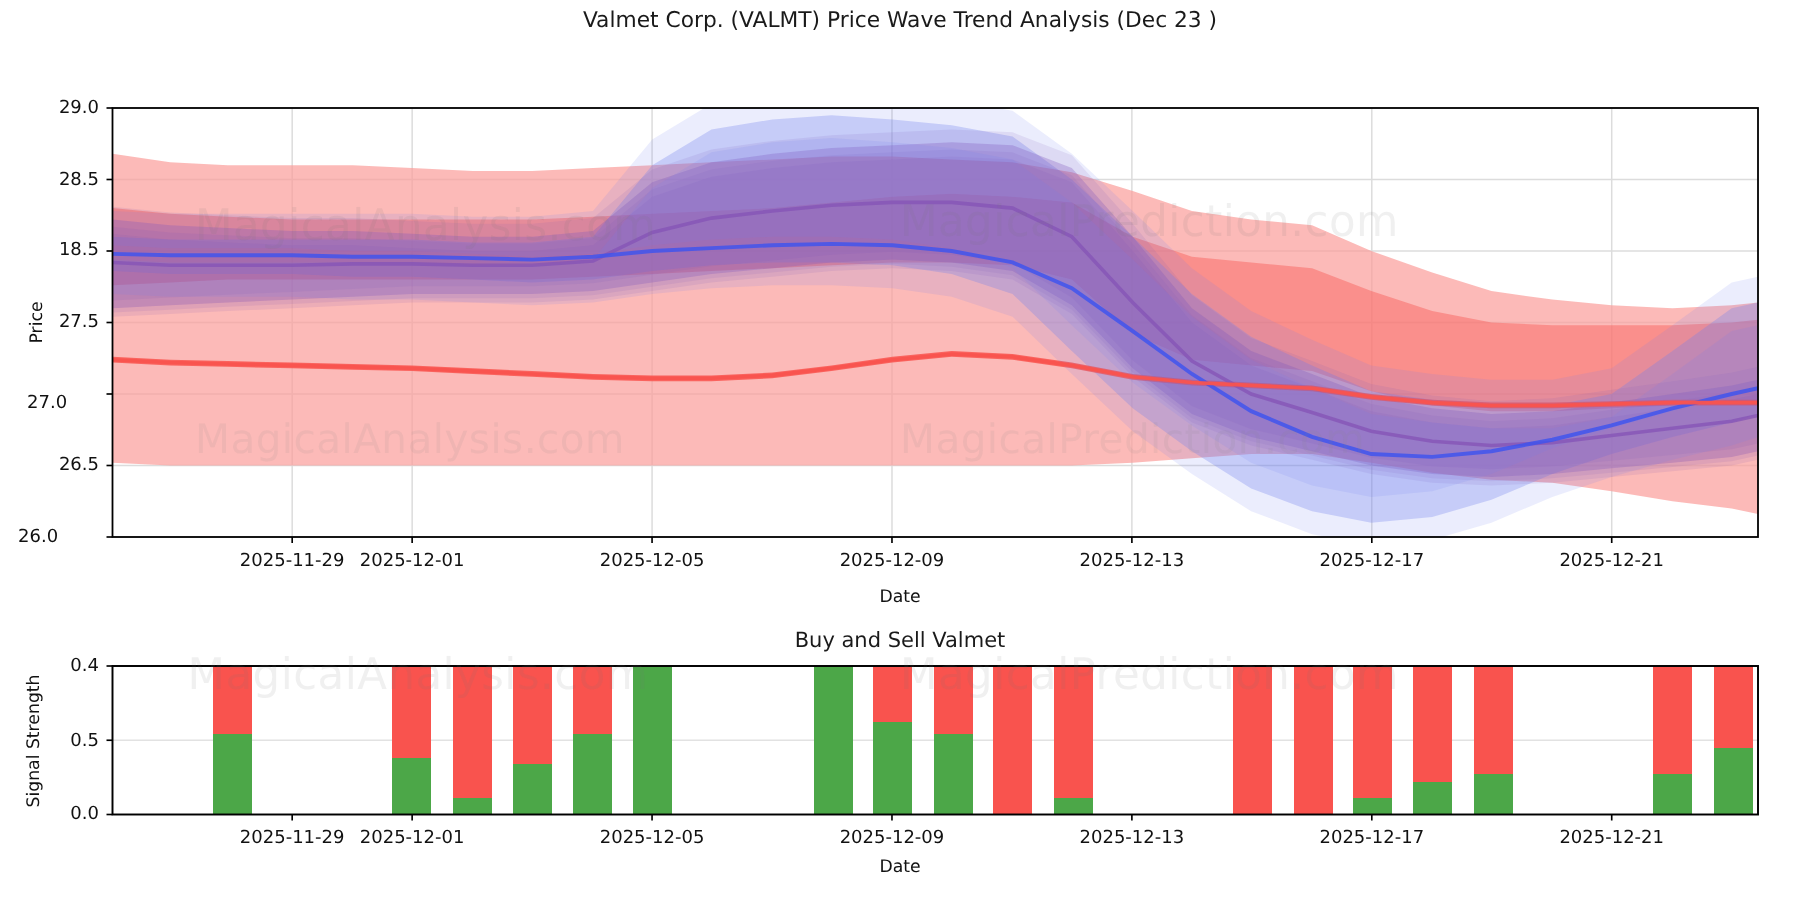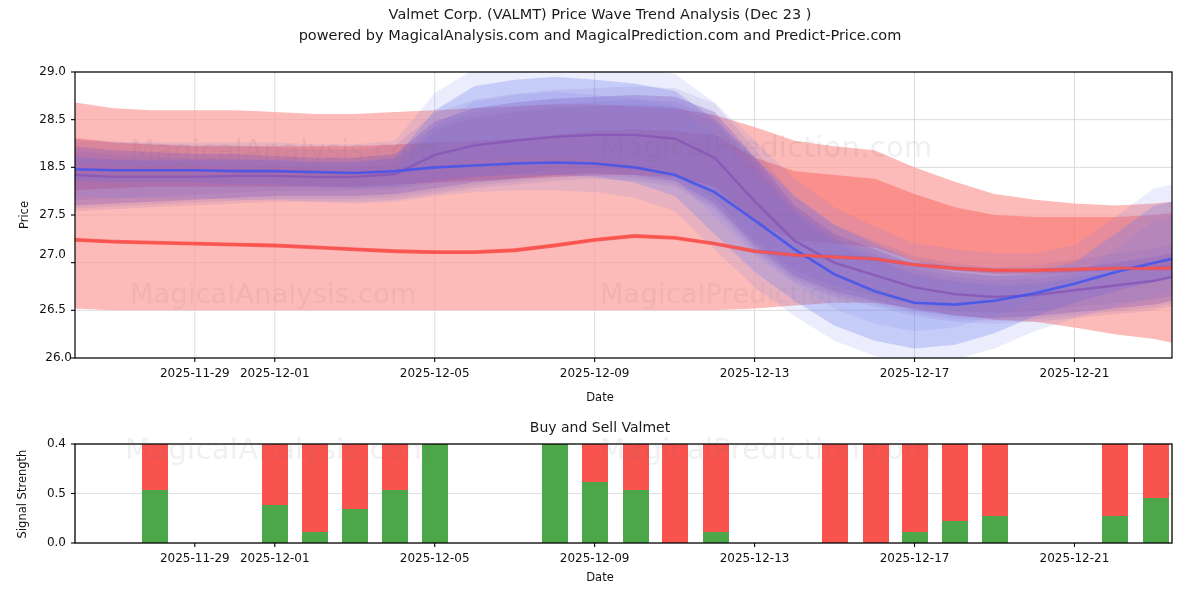--- a/index.html
+++ b/index.html
@@ -22,21 +22,20 @@
 
   #price-svg,#bar-svg{position:absolute;left:0;top:0;}
   .bar-seg{shape-rendering:crispEdges;}
 </style>
 </head>
 <body>
 
 <div id="root">
 
   <div class="ttl" id="title1">Valmet Corp. (VALMT) Price Wave Trend Analysis (Dec 23 )</div>
-  <div class="ttl" id="title2">powered by MagicalAnalysis.com and MagicalPrediction.com and Predict-Price.com</div>
 
   <div id="price-panel">
     <svg id="price-svg" width="1200" height="600">
         <line x1="75" y1="358" x2="1172" y2="358" stroke="#dcdcdc" stroke-width="1"></line>
         <line x1="71" y1="358" x2="75" y2="358" stroke="#000" stroke-width="1.1"></line>
         <line x1="75" y1="310.3333333333333" x2="1172" y2="310.3333333333333" stroke="#dcdcdc" stroke-width="1"></line>
         <line x1="71" y1="310.3333333333333" x2="75" y2="310.3333333333333" stroke="#000" stroke-width="1.1"></line>
         <line x1="75" y1="262.6666666666667" x2="1172" y2="262.6666666666667" stroke="#dcdcdc" stroke-width="1"></line>
         <line x1="71" y1="262.6666666666667" x2="75" y2="262.6666666666667" stroke="#000" stroke-width="1.1"></line>
         <line x1="75" y1="215" x2="1172" y2="215" stroke="#dcdcdc" stroke-width="1"></line>
@@ -136,23 +135,23 @@
         </g>
         <rect x="75" y="444" width="1097" height="99" fill="none" stroke="#000" stroke-width="1.3"></rect>
       </svg>
   </div>
 
   <div class="ttl" id="bar-title" style="top:419px;font-size:14px;">Buy and Sell Valmet</div>
   <div class="axis-label ylab" id="bar-ylabel" style="left:-28px;top:487px;width:100px;text-align:center;transform:rotate(-90deg);">Signal Strength</div>
   <div class="axis-label" id="bar-xlabel" style="left:0;top:570px;width:1200px;text-align:center;">Date</div>
 
   <div id="wm-layer"></div>
-<div class="tick-text ytick" style="left:24px;top:350px;width:48px;text-align:right;">26.0</div>
+<div class="tick-text ytick" style="left:12px;top:350px;width:48px;text-align:left;">26.0</div>
     <div class="tick-text ytick" style="left:18px;top:302.3333333333333px;width:48px;text-align:right;">26.5</div>
-    <div class="tick-text ytick" style="left:18px;top:247px;width:48px;text-align:right;">27.0</div>
+    <div class="tick-text ytick" style="left:18px;top:261px;width:48px;text-align:left;">27.0</div>
     <div class="tick-text ytick" style="left:18px;top:207px;width:48px;text-align:right;">27.5</div>
     <div class="tick-text ytick" style="left:18px;top:159.33333333333334px;width:48px;text-align:right;">18.5</div>
     <div class="tick-text ytick" style="left:18px;top:111.66666666666666px;width:48px;text-align:right;">28.5</div>
     <div class="tick-text ytick" style="left:18px;top:64px;width:48px;text-align:right;">29.0</div>
     <div class="tick-text" style="left:146.7924px;top:366px;width:96px;text-align:center;">2025-11-29</div>
     <div class="tick-text" style="left:226.76369999999997px;top:366px;width:96px;text-align:center;">2025-12-01</div>
     <div class="tick-text" style="left:386.7063px;top:366px;width:96px;text-align:center;">2025-12-05</div>
     <div class="tick-text" style="left:546.6489px;top:366px;width:96px;text-align:center;">2025-12-09</div>
     <div class="tick-text" style="left:706.5915000000001px;top:366px;width:96px;text-align:center;">2025-12-13</div>
     <div class="tick-text" style="left:866.5341px;top:366px;width:96px;text-align:center;">2025-12-17</div>

